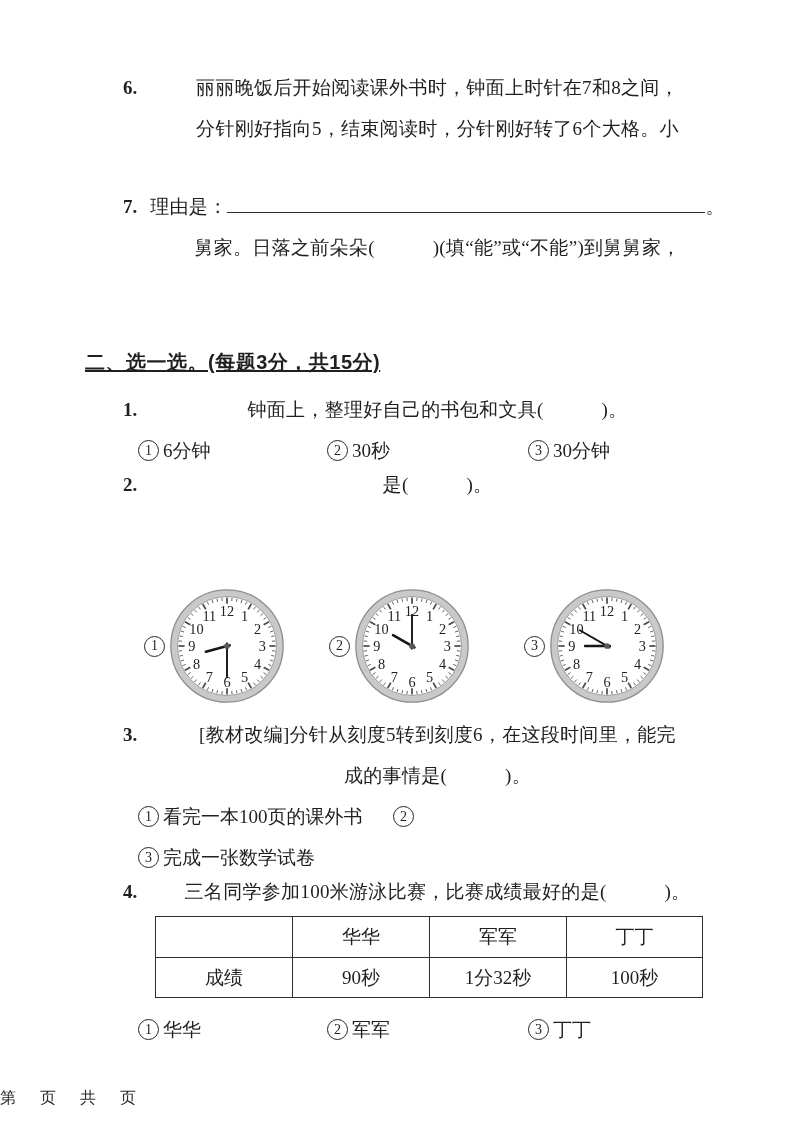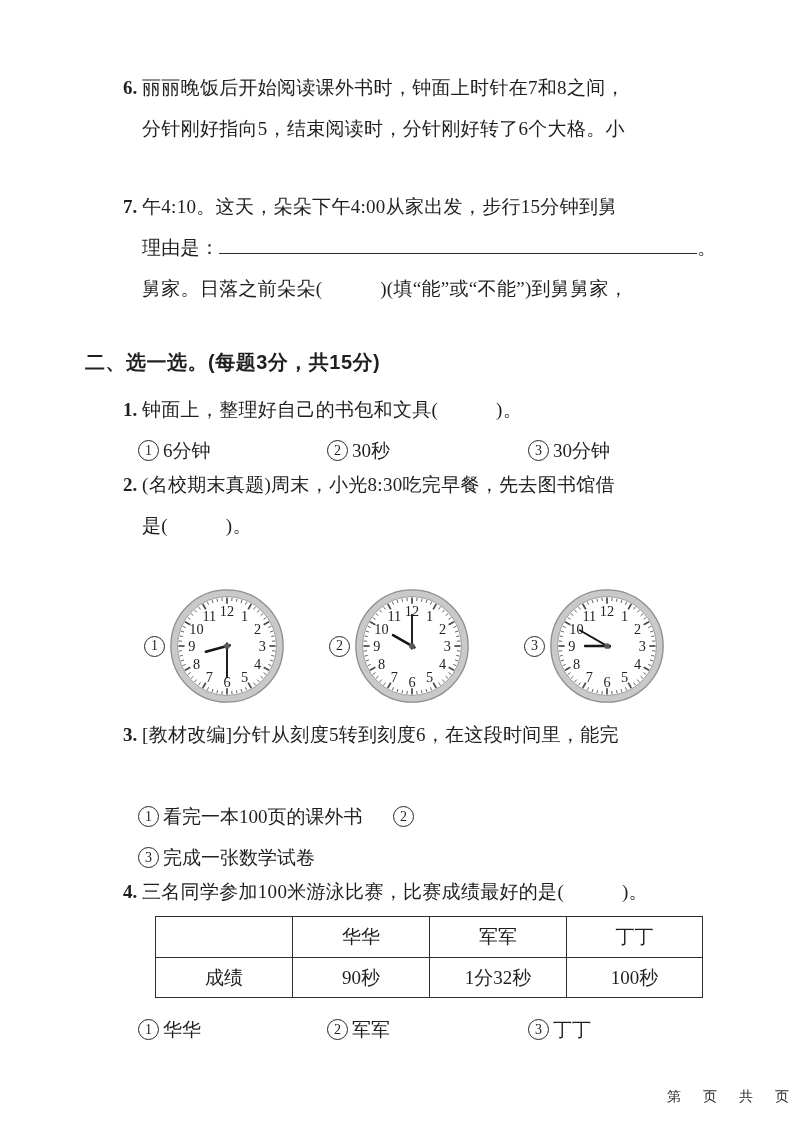--- a/index.html
+++ b/index.html
@@ -3,25 +3,25 @@
 <meta charset="utf-8">
 <style>
   html,body{margin:0;padding:0;background:#e8e8e8;}
   .page{
     position:relative;width:793px;height:1122px;margin:0 auto;
     background:#ffffff;color:#1f1f1f;overflow:hidden;
     font-family:"Liberation Serif","DejaVu Serif",serif;
   }
   .q{position:absolute;left:123px;width:610px;}
   .qnum{position:absolute;left:0;top:0;font-weight:bold;font-size:19px;line-height:41px;}
-  .qbody{margin-left:19px;}
+  .qbody{margin-left:19px;text-align:center;}
   .qline{font-size:19px;line-height:41px;height:41px;white-space:nowrap;letter-spacing:0.3px;}
   .sec-title{
     position:absolute;left:85px;font-size:20px;font-weight:bold;
-    font-family:"Liberation Sans","DejaVu Sans",sans-serif;letter-spacing:0.5px;
+    font-family:"Liberation Sans","DejaVu Sans",sans-serif;letter-spacing:0.5px;text-decoration:underline;
   }
   .opt-row{position:absolute;left:0;width:100%;height:41px;}
   .opt{position:absolute;top:0;display:inline-flex;align-items:center;height:41px;font-size:19px;}
   .circled{
     display:inline-flex;align-items:center;justify-content:center;flex:none;
     width:21px;height:21px;box-sizing:border-box;border:1.5px solid #262626;border-radius:50%;
     font-size:14px;line-height:1;background:#fff;
   }
   .opt .circled{margin-right:4px;}
   .blank-underline{
@@ -32,41 +32,40 @@
   .clock-group{position:absolute;top:0;display:flex;align-items:center;gap:3px;height:120px;}
   .clock{width:118px;height:118px;display:block;}
   .score-table{
     position:absolute;border-collapse:collapse;table-layout:fixed;
     font-size:19px;text-align:center;
   }
   .score-table td{border:1.4px solid #2e2e2e;padding:0;text-align:center;}
   .score-table .hrow td{height:40px;}
   .score-table .drow td{height:39px;}
   .footer{
-    position:absolute;left:0;width:100%;text-align:right;
-    font-size:14px;letter-spacing:4px;color:#2a2a2a;
+    position:absolute;left:0;width:100%;text-align:left;
+    font-size:16px;letter-spacing:4px;color:#2a2a2a;
   }
 </style>
 </head>
 <body>
 
 <div class="page">
 
   <section class="q" style="top:67px;">
     <span class="qnum">6.</span>
     <div class="qbody">
       <div class="qline">丽丽晚饭后开始阅读课外书时，钟面上时针在7和8之间，</div>
       <div class="qline">分针刚好指向5，结束阅读时，分针刚好转了6个大格。小</div>
     </div>
   </section>
 
   <section class="q" style="top:186px;">
     <span class="qnum">7.</span>
     <div class="qbody">
-      <div class="qline">午4:10。这天，朵朵下午4:00从家出发，步行15分钟到舅</div>
       <div class="qline">
         <span>理由是：</span><span class="blank-underline"></span><span>。</span>
       </div>
       <div class="qline">舅家。日落之前朵朵(　　　)(填“能”或“不能”)到舅舅家，</div>
     </div>
   </section>
 
   <div class="sec-title" style="top:349px;">二、选一选。(每题3分，共15分)</div>
 
   <section class="q" style="top:389px;">
@@ -86,21 +85,20 @@
     </span>
     <span class="opt" style="left:528px;">
       <span class="circled">3</span>
       <span>30分钟</span>
     </span>
   </div>
 
   <section class="q" style="top:464px;">
     <span class="qnum">2.</span>
     <div class="qbody">
-      <div class="qline">(名校期末真题)周末，小光8:30吃完早餐，先去图书馆借</div>
       <div class="qline">是(　　　)。</div>
     </div>
   </section>
 
   <div class="clock-row" style="top:586px;">
     <div class="clock-group" style="left:144px;">
       <span class="circled">1</span>
       <svg class="clock" viewBox="0 0 124 124">
           <circle cx="62" cy="62" r="59" fill="#c9c9c9" stroke="#8e8e8e" stroke-width="1.4"></circle>
           <circle cx="62" cy="62" r="52" fill="#ffffff" stroke="#9a9a9a" stroke-width="1"></circle>
@@ -344,20 +342,21 @@
           <line x1="65" y1="62" x2="39" y2="62.00000000000001" stroke="#161616" stroke-width="2.7" stroke-linecap="round"></line>
           <circle cx="62" cy="62" r="3" fill="#5a5a5a"></circle>
         </svg>
     </div>
   </div>
 
   <section class="q" style="top:714px;">
     <span class="qnum">3.</span>
     <div class="qbody">
       <div class="qline">[教材改编]分针从刻度5转到刻度6，在这段时间里，能完</div>
+      <div class="qline">成的事情是(　　　)。</div>
     </div>
   </section>
   <div class="opt-row" style="top:796px;">
     <span class="opt" style="left:138px;">
       <span class="circled">1</span>
       <span>看完一本100页的课外书</span>
     </span>
     <span class="opt" style="left:393px;">
       <span class="circled">2</span>
     </span>

